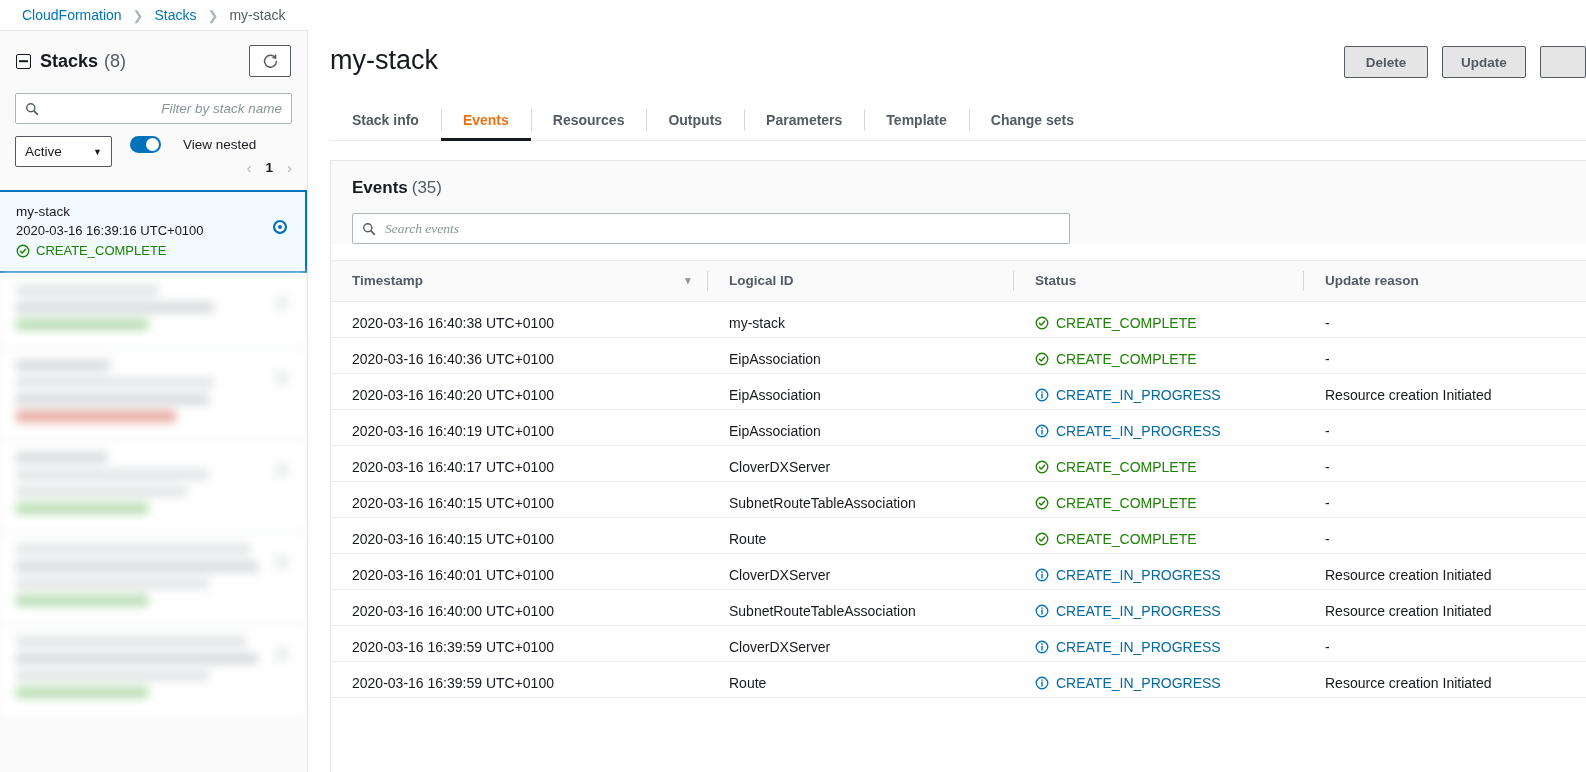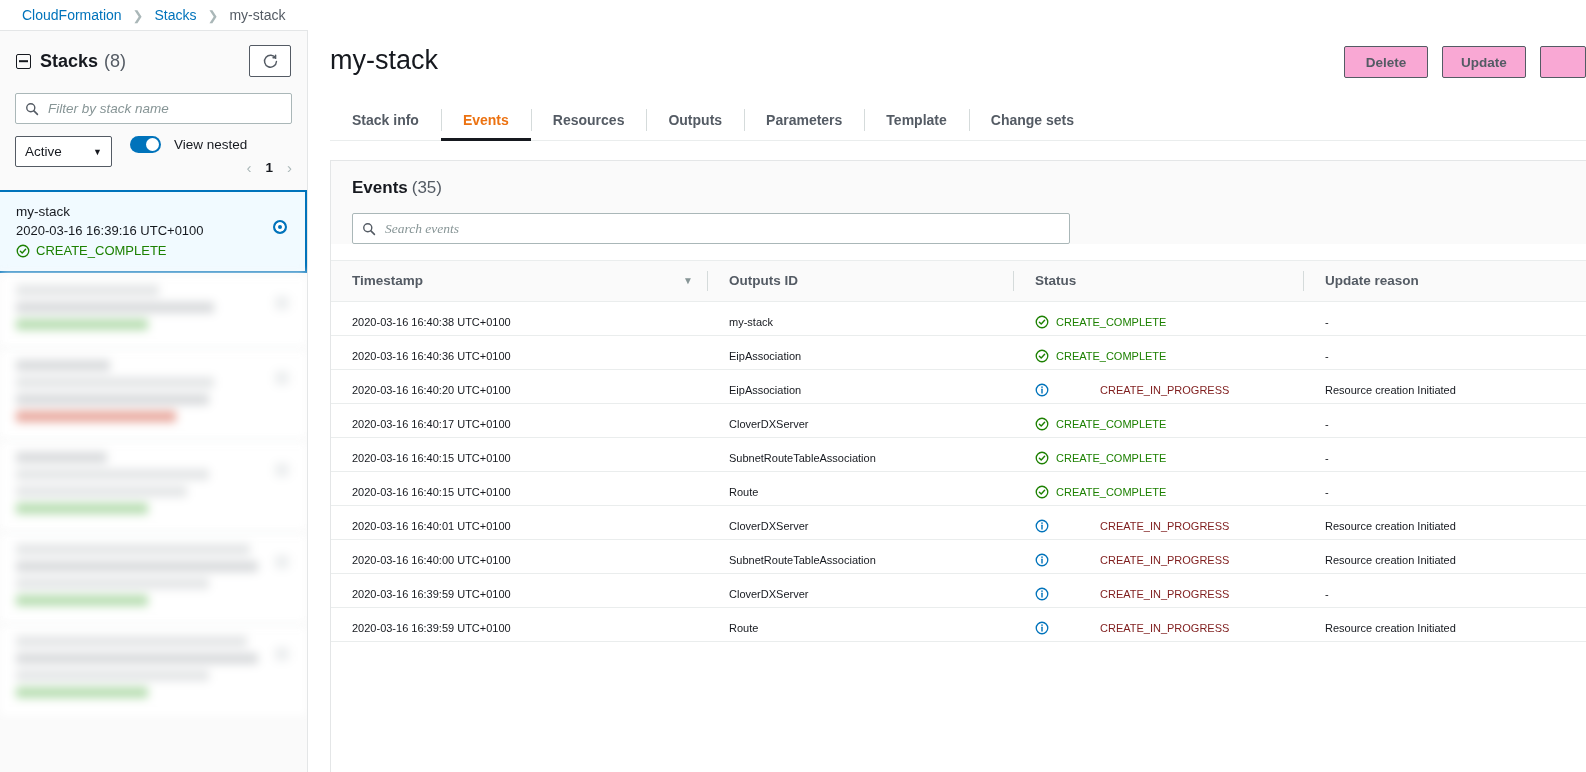--- a/index.html
+++ b/index.html
@@ -101,20 +101,21 @@
   }
 
   .sb-filter {
     margin: 10px 15px 0 15px;
     height: 31px;
     border: 1px solid #aab7b8;
     border-radius: 2px;
     background: #fff;
     display: flex; align-items: center;
     padding: 0 9px;
+    justify-content: space-between;
   }
   .sb-filter-ph {
     font-size: 13.5px;
     color: #879596;
     font-style: italic;
     margin-left: 9px;
   }
 
   .sb-controls {
     margin: 12px 15px 0 15px;
@@ -152,21 +153,21 @@
   }
   .sb-switch::after {
     content: "";
     position: absolute;
     top: 2px; right: 2px;
     width: 13px; height: 13px;
     border-radius: 50%;
     background: #fff;
   }
   .sb-toggle-label {
-    margin-left: 13px;
+    margin-left: 22px;
     font-size: 13.5px;
     color: #16191f;
     white-space: nowrap;
   }
   .sb-pager {
     display: flex; align-items: center;
     margin-top: 6px;
     gap: 14px;
   }
   .sb-pager .arrow {
@@ -269,21 +270,21 @@
     gap: 14px;
     padding-right: 0;
     align-items: center;
   }
   .btn {
     height: 32px;
     min-width: 84px;
     padding: 0 18px;
     border: 1px solid #545b64;
     border-radius: 2px;
-    background: #f9a8d4;
+    background: #e5e5e5;
     color: #545b64;
     font-size: 13.5px;
     font-weight: bold;
     font-family: "Liberation Sans", sans-serif;
     cursor: pointer;
     display: flex; align-items: center; justify-content: center;
     white-space: nowrap;
   }
   .btn.clipped {
     min-width: 0;
@@ -403,37 +404,37 @@
     width: 1px;
     background: #d5dbdb;
   }
   .sort-caret {
     margin-left: auto;
     margin-right: 14px;
     font-size: 10px;
     color: #879596;
   }
   table.events td {
-    font-size: 11px;
+    font-size: 14px;
     color: #16191f;
     padding: 13px 0 6px 0;
     border-bottom: 1px solid #eaeded;
     vertical-align: middle;
     white-space: nowrap;
     overflow: hidden;
     text-overflow: ellipsis;
   }
   table.events td.c1 { padding-left: 21px; }
   table.events td.c2 { padding-left: 22px; }
   table.events td.c3 { padding-left: 22px; }
   table.events td.c4 { padding-left: 22px; }
   .status-cell { display: flex; align-items: center; }
   .status-cell .ic { margin-right: 7px; display: flex; flex: none; }
   .status-complete { color: #1d8102; }
-  .status-progress { color: #7f1d1d; margin-left: 44px; }
+  .status-progress { color: #0369a1; }
 </style>
 </head>
 <body>
 
 <div id="breadcrumb">
     <span class="crumb-link">CloudFormation</span>
     <span class="crumb-sep">❯</span>
     <span class="crumb-link">Stacks</span>
     <span class="crumb-sep">❯</span>
     <span class="crumb-current">my-stack</span>
@@ -572,21 +573,21 @@
         <thead>
           <tr>
             <th class="c1">
               <div class="th-in">
                 <span>Timestamp</span>
                 <span class="sort-caret">▼</span>
               </div>
             </th>
             <th class="c2">
               <div class="th-in">
-                  <span>Outputs ID</span>
+                  <span>Logical ID</span>
                 </div>
             </th>
             <th class="c3">
               <div class="th-in">
                   <span>Status</span>
                 </div>
             </th>
             <th class="c4">
               <div class="th-in">
                   <span>Update reason</span>
@@ -638,20 +639,37 @@
                       <circle cx="8" cy="4.8" r="0.95" fill="#0073bb"></circle>
                       <path d="M8 7.1 V11.4" stroke="#0073bb" stroke-width="1.6" stroke-linecap="round"></path>
                     </svg>
                   </span>
                   <span class="status-progress">CREATE_IN_PROGRESS</span>
                 </span>
               </td>
               <td class="c4">Resource creation Initiated</td>
             </tr>
             <tr>
+              <td class="c1">2020-03-16 16:40:19 UTC+0100</td>
+              <td class="c2">EipAssociation</td>
+              <td class="c3">
+                <span class="status-cell">
+                  <span class="ic">
+                    <svg width="14" height="14" viewBox="0 0 16 16">
+                      <circle cx="8" cy="8" r="6.6" fill="none" stroke="#0073bb" stroke-width="1.5"></circle>
+                      <circle cx="8" cy="4.8" r="0.95" fill="#0073bb"></circle>
+                      <path d="M8 7.1 V11.4" stroke="#0073bb" stroke-width="1.6" stroke-linecap="round"></path>
+                    </svg>
+                  </span>
+                  <span class="status-progress">CREATE_IN_PROGRESS</span>
+                </span>
+              </td>
+              <td class="c4">-</td>
+            </tr>
+            <tr>
               <td class="c1">2020-03-16 16:40:17 UTC+0100</td>
               <td class="c2">CloverDXServer</td>
               <td class="c3">
                 <span class="status-cell">
                   <span class="ic">
                     <svg width="14" height="14" viewBox="0 0 16 16">
                       <circle cx="8" cy="8" r="6.6" fill="none" stroke="#1d8102" stroke-width="1.5"></circle>
                       <path d="M5 8.2 L7.1 10.3 L11 5.9" fill="none" stroke="#1d8102" stroke-width="1.6" stroke-linecap="round" stroke-linejoin="round"></path>
                     </svg>
                   </span>

